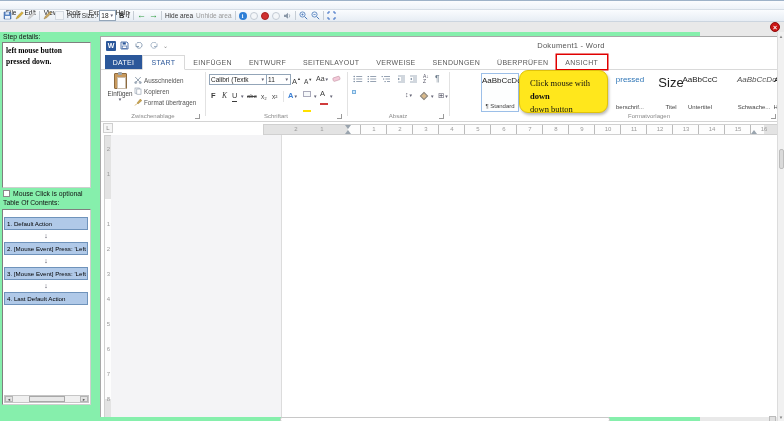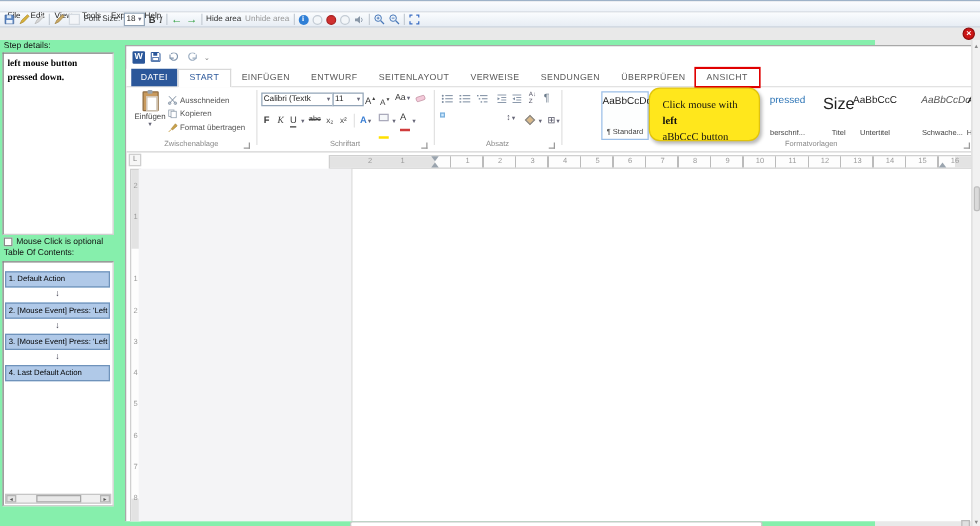--- a/index.html
+++ b/index.html
@@ -220,20 +220,21 @@
               <path d="M2.3 4.5a3 3 0 1 0 .6-3.4" fill="none" stroke="#7f94ad" stroke-width=".9"></path>
             </svg>
           </span>
         <span class="abs" style="left:48px;top:5px">
             <svg width="10" height="8">
               <path d="M8 1.5v3H5" fill="none" stroke="#9aacc0" stroke-width=".9"></path>
               <path d="M7.7 4.5a3 3 0 1 1-.6-3.4" fill="none" stroke="#9aacc0" stroke-width=".9"></path>
             </svg>
           </span>
         <span class="abs" style="left:62px;top:5px;font-size:6px;color:#888">⌄</span>
+        <span class="wtitle">Dokument1 - Word</span>
       </div>
 
       <div class="tabrow" id="tabrow">
         <span class="filetab">DATEI</span>
       <span class="tab active">START</span>
           <span class="tab">EINFÜGEN</span>
           <span class="tab">ENTWURF</span>
           <span class="tab">SEITENLAYOUT</span>
           <span class="tab">VERWEISE</span>
           <span class="tab">SENDUNGEN</span>
@@ -440,16 +441,16 @@
       <span class="ar" style="top:2px">▲</span>
       <span class="thumb"></span>
       <span class="ar" style="bottom:2px">▼</span>
     </div>
     <div class="hthumb"></div>
     <div class="corner"></div>
   </div>
 
   <span class="redx">×</span>
   <div class="callout">
-    <span>Click mouse with </span><b>left</b><br>
-    <span>aBbCcC button</span>
+    <span>Click mouse with </span><b>down</b><br>
+    <span>down button</span>
   </div>
 </div>
 
 </body></html>

